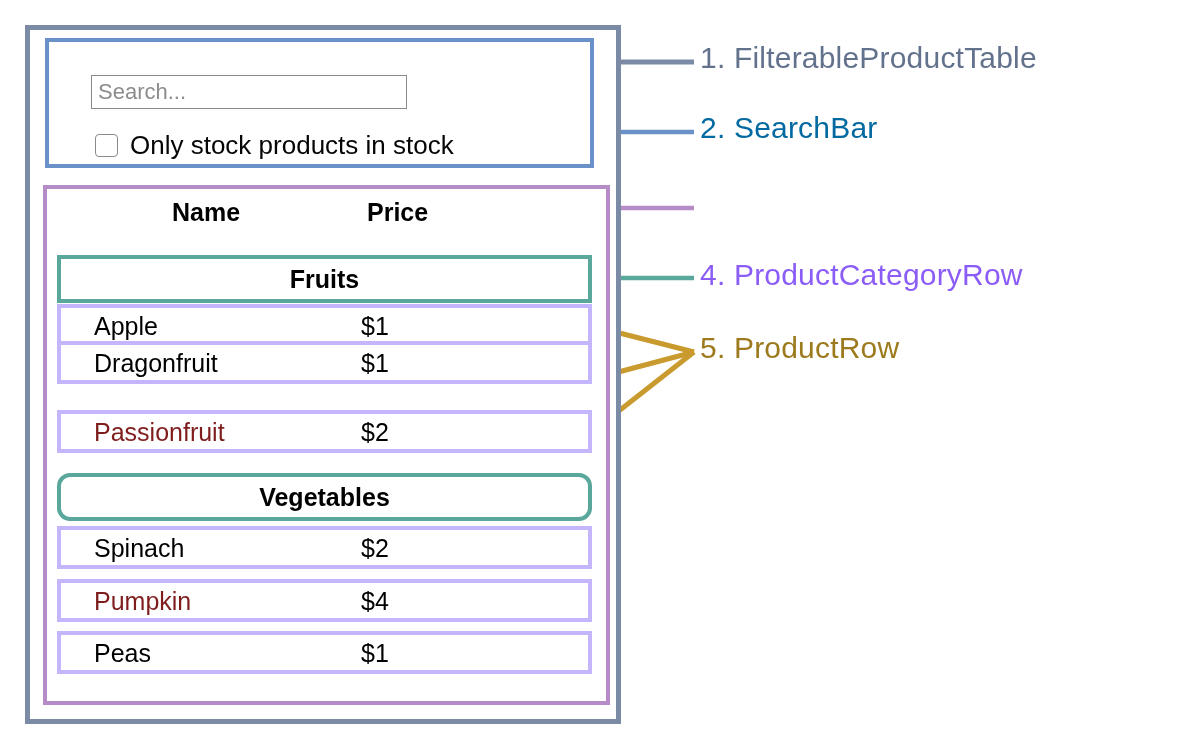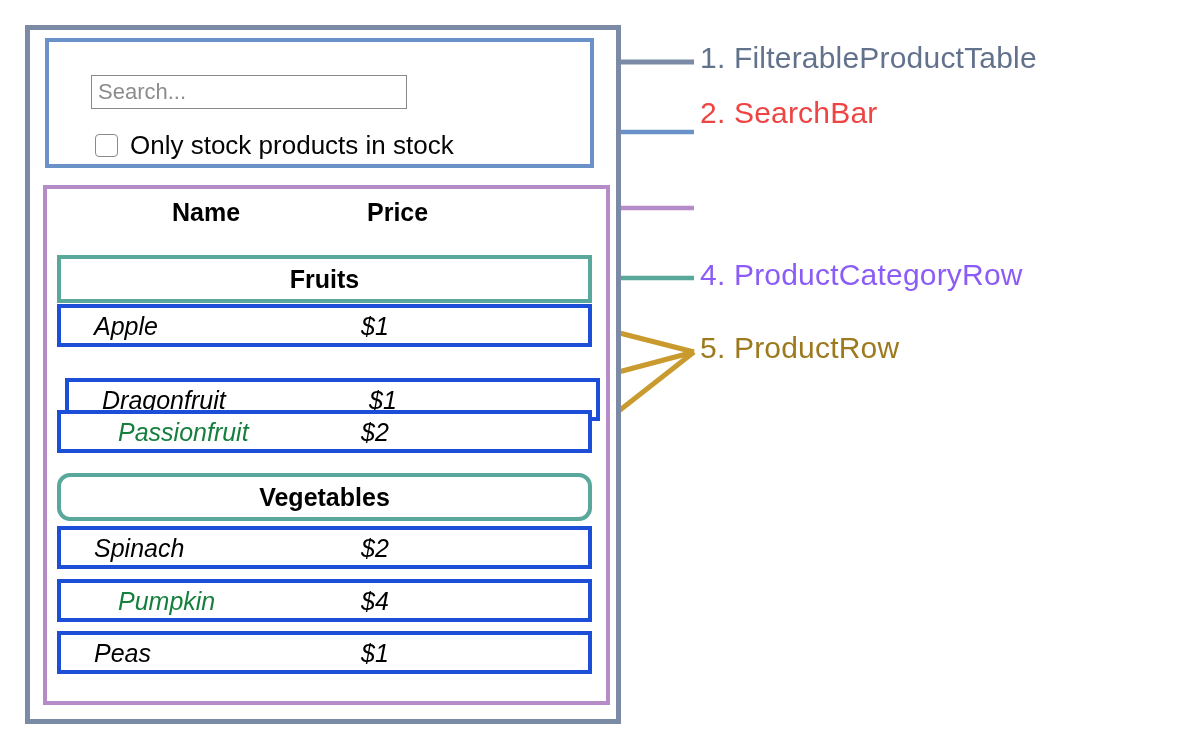--- a/index.html
+++ b/index.html
@@ -65,40 +65,40 @@
     background:#fff;
   }
   .cat-row{
     height:48px;border:4px solid #5aa79b;
     display:flex;align-items:center;justify-content:center;
   }
   .cat-row .cat-label{
     font-size:25px;font-weight:bold;color:#000;line-height:1;
   }
   .prod-row{
-    height:43px;border:4px solid #1d4ed8;font-style:italic;
+    height:43px;border:4px solid #c4b5fd;
   }
   .prod-row .pname{
     position:absolute;left:33px;top:50%;transform:translateY(-50%);
     font-size:25px;line-height:1;white-space:nowrap;
   }
   .prod-row .pprice{
     position:absolute;left:300px;top:50%;transform:translateY(-50%);
     font-size:25px;line-height:1;color:#000;
   }
   .in-stock{color:#000;}
-  .out-stock{color:#15803d;margin-left:24px;}
+  .out-stock{color:#7f1d1d;}
 
   
   .legend-item{
     position:absolute;white-space:nowrap;
     font-size:30px;font-weight:400;letter-spacing:0.2px;
   }
   #legend-1{left:700px;top:41px;color:#63728c;}
-  #legend-2{left:700px;top:96px;color:#ef4444;}
+  #legend-2{left:700px;top:111px;color:#0369a1;}
   #legend-3{left:700px;top:188px;color:#9b68b4;}
   #legend-4{left:700px;top:258px;color:#8b5cf6;}
   #legend-5{left:700px;top:331px;color:#9c7a1d;}
 
   svg#connectors{position:absolute;left:0;top:0;width:1200px;height:744px;pointer-events:none;}
 </style>
 </head>
 <body>
 
 <div id="stage">
@@ -138,21 +138,21 @@
 
   <div class="row cat-row" style="top:255px;">
     <span class="cat-label">Fruits</span>
   </div>
 
   <div class="row prod-row" style="top:304px;">
     <span class="pname in-stock">Apple</span>
     <span class="pprice">$1</span>
   </div>
 
-  <div class="row prod-row" style="top:378px;margin-left:8px;">
+  <div class="row prod-row" style="top:341px;">
     <span class="pname in-stock">Dragonfruit</span>
     <span class="pprice">$1</span>
   </div>
 
   <div class="row prod-row" style="top:410px;">
     <span class="pname out-stock">Passionfruit</span>
     <span class="pprice">$2</span>
   </div>
 
   <div class="row cat-row" style="top:473px;border-radius:13px;">

